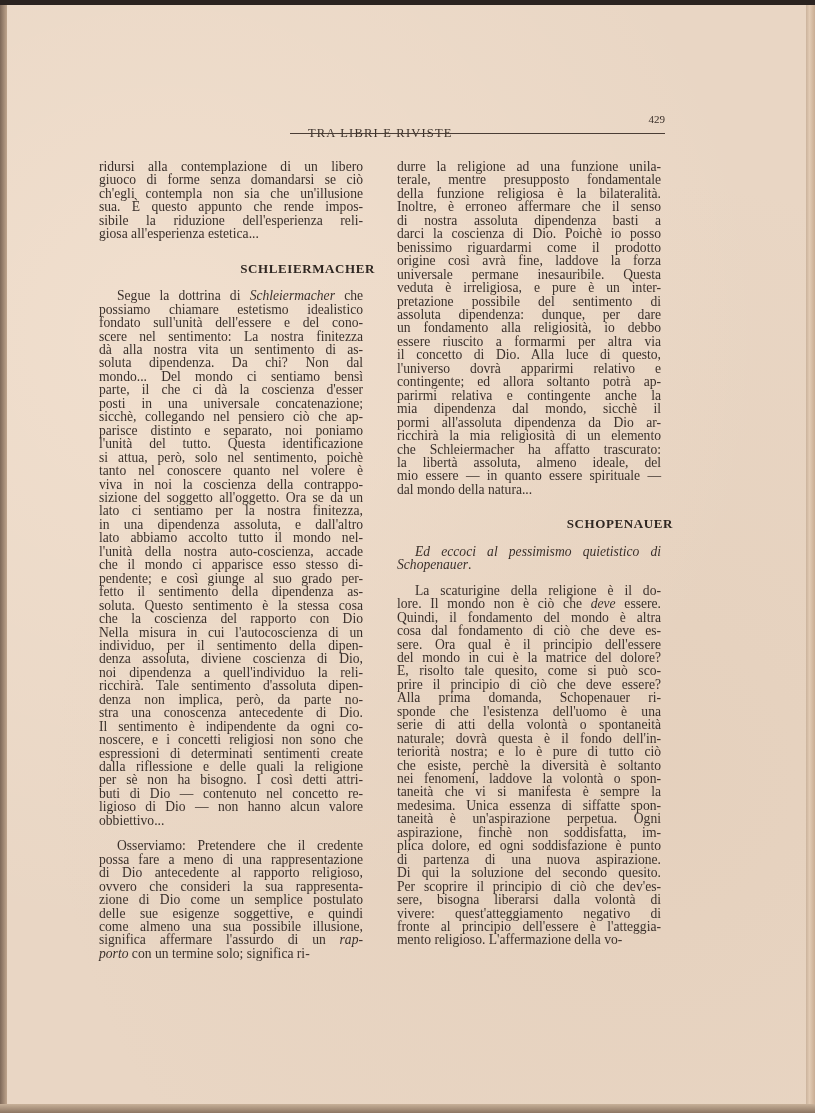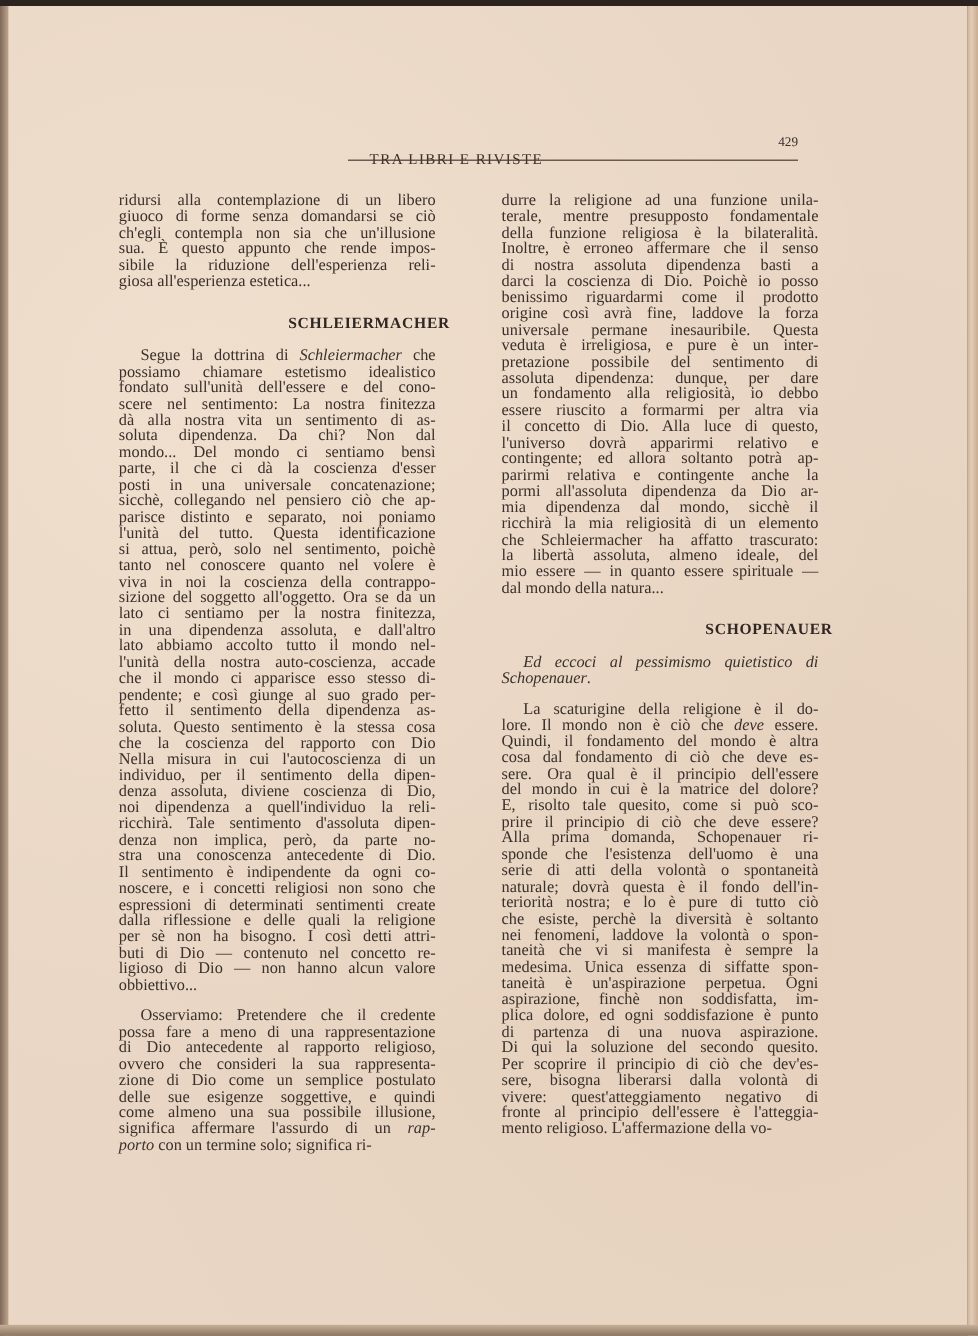--- a/index.html
+++ b/index.html
@@ -51,21 +51,21 @@
   }
 
   .column {
     position: absolute; top: 148px; width: 288px;
     color: #3a302b;
     font-size: 13.6px; line-height: 13.45px;
     text-align: justify;
     hyphens: manual;
   }
   .col-left { left: 87px; }
-  .col-right { left: 406px; }
+  .col-right { left: 385px; }
 
   .column p { margin: 12px; }
   .column .line { display: block; text-align: justify; text-align-last: justify; white-space: nowrap; }
   .column .line.last { text-align-last: left; }
 
   .section-heading {
     text-align: right; font-weight: bold; font-size: 13px;
     letter-spacing: 0.6px; margin: 21px 0 14px 0;
     color: #2f2722;
   }
@@ -164,22 +164,22 @@
       <span class="line">universale permane inesauribile. Questa</span>
       <span class="line">veduta è irreligiosa, e pure è un inter-</span>
       <span class="line">pretazione possibile del sentimento di</span>
       <span class="line">assoluta dipendenza: dunque, per dare</span>
       <span class="line">un fondamento alla religiosità, io debbo</span>
       <span class="line">essere riuscito a formarmi per altra via</span>
       <span class="line">il concetto di Dio. Alla luce di questo,</span>
       <span class="line">l'universo dovrà apparirmi relativo e</span>
       <span class="line">contingente; ed allora soltanto potrà ap-</span>
       <span class="line">parirmi relativa e contingente anche la</span>
+      <span class="line">mia dipendenza dal mondo, sicchè il</span>
       <span class="line">pormi all'assoluta dipendenza da Dio ar-</span>
-      <span class="line">mia dipendenza dal mondo, sicchè il</span>
       <span class="line">ricchirà la mia religiosità di un elemento</span>
       <span class="line">che Schleiermacher ha affatto trascurato:</span>
       <span class="line">la libertà assoluta, almeno ideale, del</span>
       <span class="line">mio essere — in quanto essere spirituale —</span>
       <span class="line last">dal mondo della natura...</span>
     </p>
   <div class="section-heading">SCHOPENAUER</div>
   <p>
       <span class="line" style="text-indent: 18px; font-style: italic;">Ed eccoci al pessimismo quietistico di</span>
       <span class="line last"><i>Schopenauer</i><span>.</span></span>

